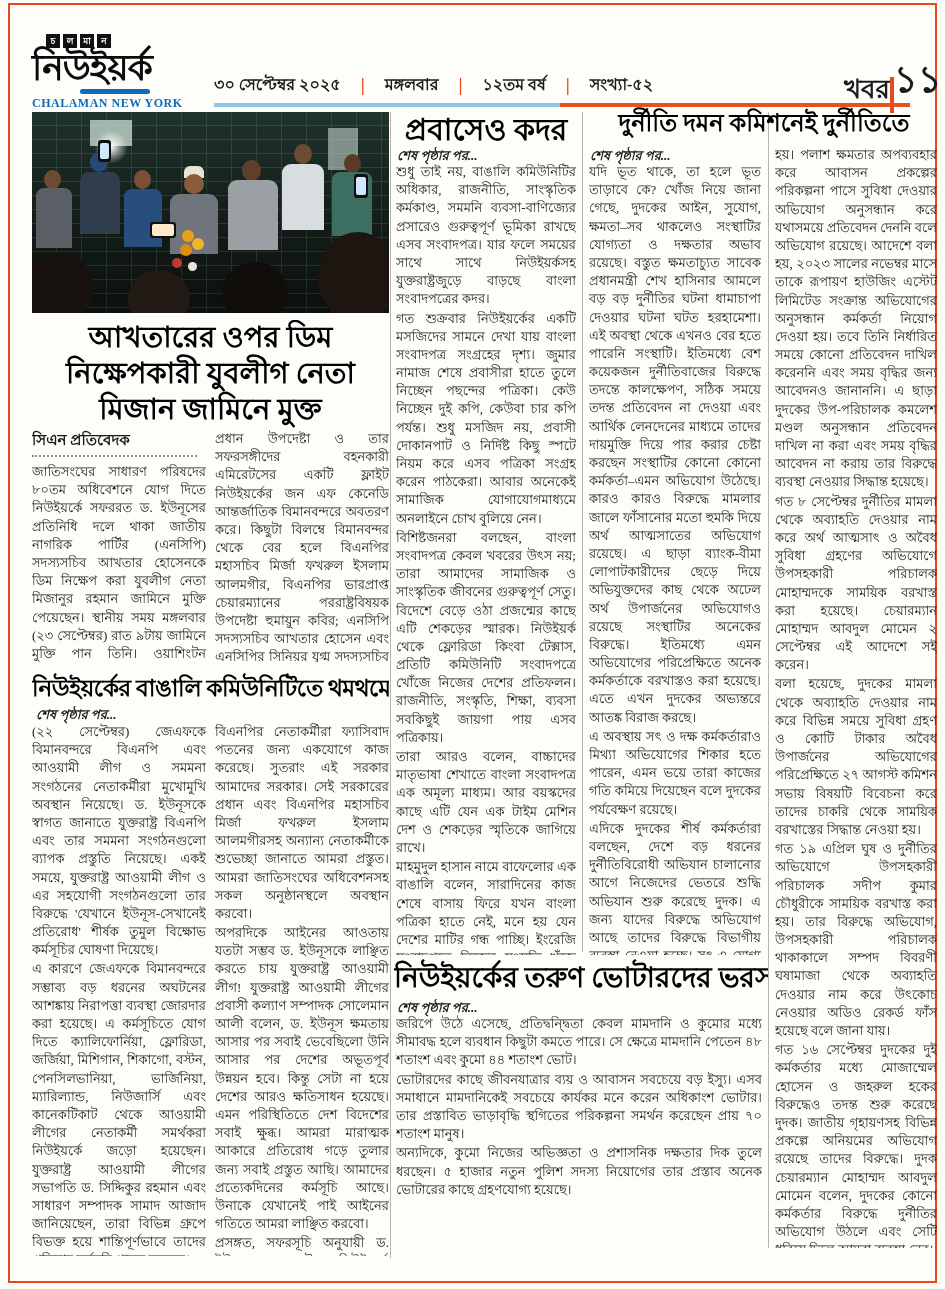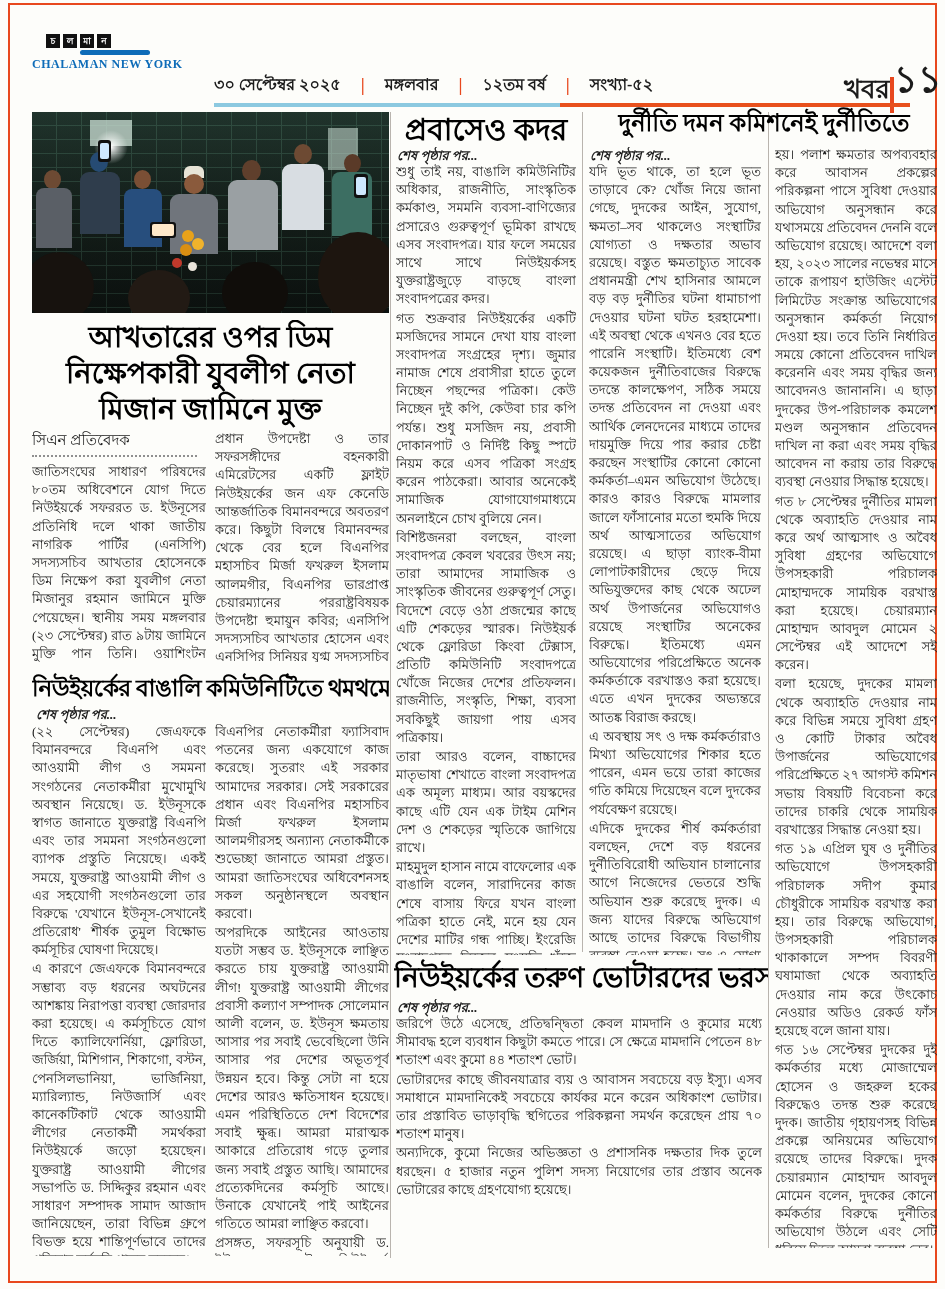--- a/index.html
+++ b/index.html
@@ -32,21 +32,21 @@
   .hl-lead{left:32px;top:320px;width:357px;font-size:29px;line-height:1.24;}
   .hl-community{left:32px;top:670px;width:357px;font-size:23px;letter-spacing:-.5px;white-space:nowrap;}
   .hl-probash{left:394px;top:106px;width:184px;font-size:30px;}
   .hl-dudok{left:588px;top:104px;width:352px;font-size:24px;white-space:nowrap;}
   .hl-voters{left:394px;top:956px;width:374px;font-size:28px;white-space:nowrap;}
   .cont{position:absolute;font-size:13px;font-weight:700;font-style:italic;}
   .body-block{position:absolute;overflow:hidden;font-size:13px;line-height:1.40;text-align:justify;}
   .two-col{display:flex;gap:9px;}
   .two-col .col{flex:1;overflow:hidden;}
   .para{margin:0 0 1px 0;}
-  .byline{font-weight:400;font-size:15px;padding-bottom:4px;}
+  .byline{font-weight:700;font-size:15px;padding-bottom:4px;}
   .byline-rule{border-bottom:2px dotted #8f8f8f;margin-bottom:6px;width:95%;}
   
   .photo{position:absolute;left:32px;top:112px;width:357px;height:201px;overflow:hidden;background:
     linear-gradient(rgba(20,30,26,.25),rgba(10,14,12,.65)),
     repeating-linear-gradient(90deg,#31514400 0 24px,#3a5d4e 24px 25px),
     repeating-linear-gradient(#2a453a00 0 13px,#3a5d4e 13px 14px),
     linear-gradient(#243b32,#16211c 70%,#0e1513);}
   .photo div{position:absolute;}
   .win{background:#cfe3d8;opacity:.75;}
   .head{border-radius:50%;}
@@ -60,20 +60,21 @@
 <div class="page">
   <div class="frame"></div>
 
   <div class="logo">
     <div class="logo-boxes">
         <span>চ</span>
         <span>ল</span>
         <span>মা</span>
         <span>ন</span>
       </div>
+    <div class="logo-main">নিউইয়র্ক</div>
     <div class="logo-swash"></div>
     <div class="logo-sub">CHALAMAN NEW YORK</div>
   </div>
 
   <div class="dateline">
     <span>৩০ সেপ্টেম্বর ২০২৫</span>
     <span class="sep">|</span>
     <span>মঙ্গলবার</span>
     <span class="sep">|</span>
     <span>১২তম বর্ষ</span>

